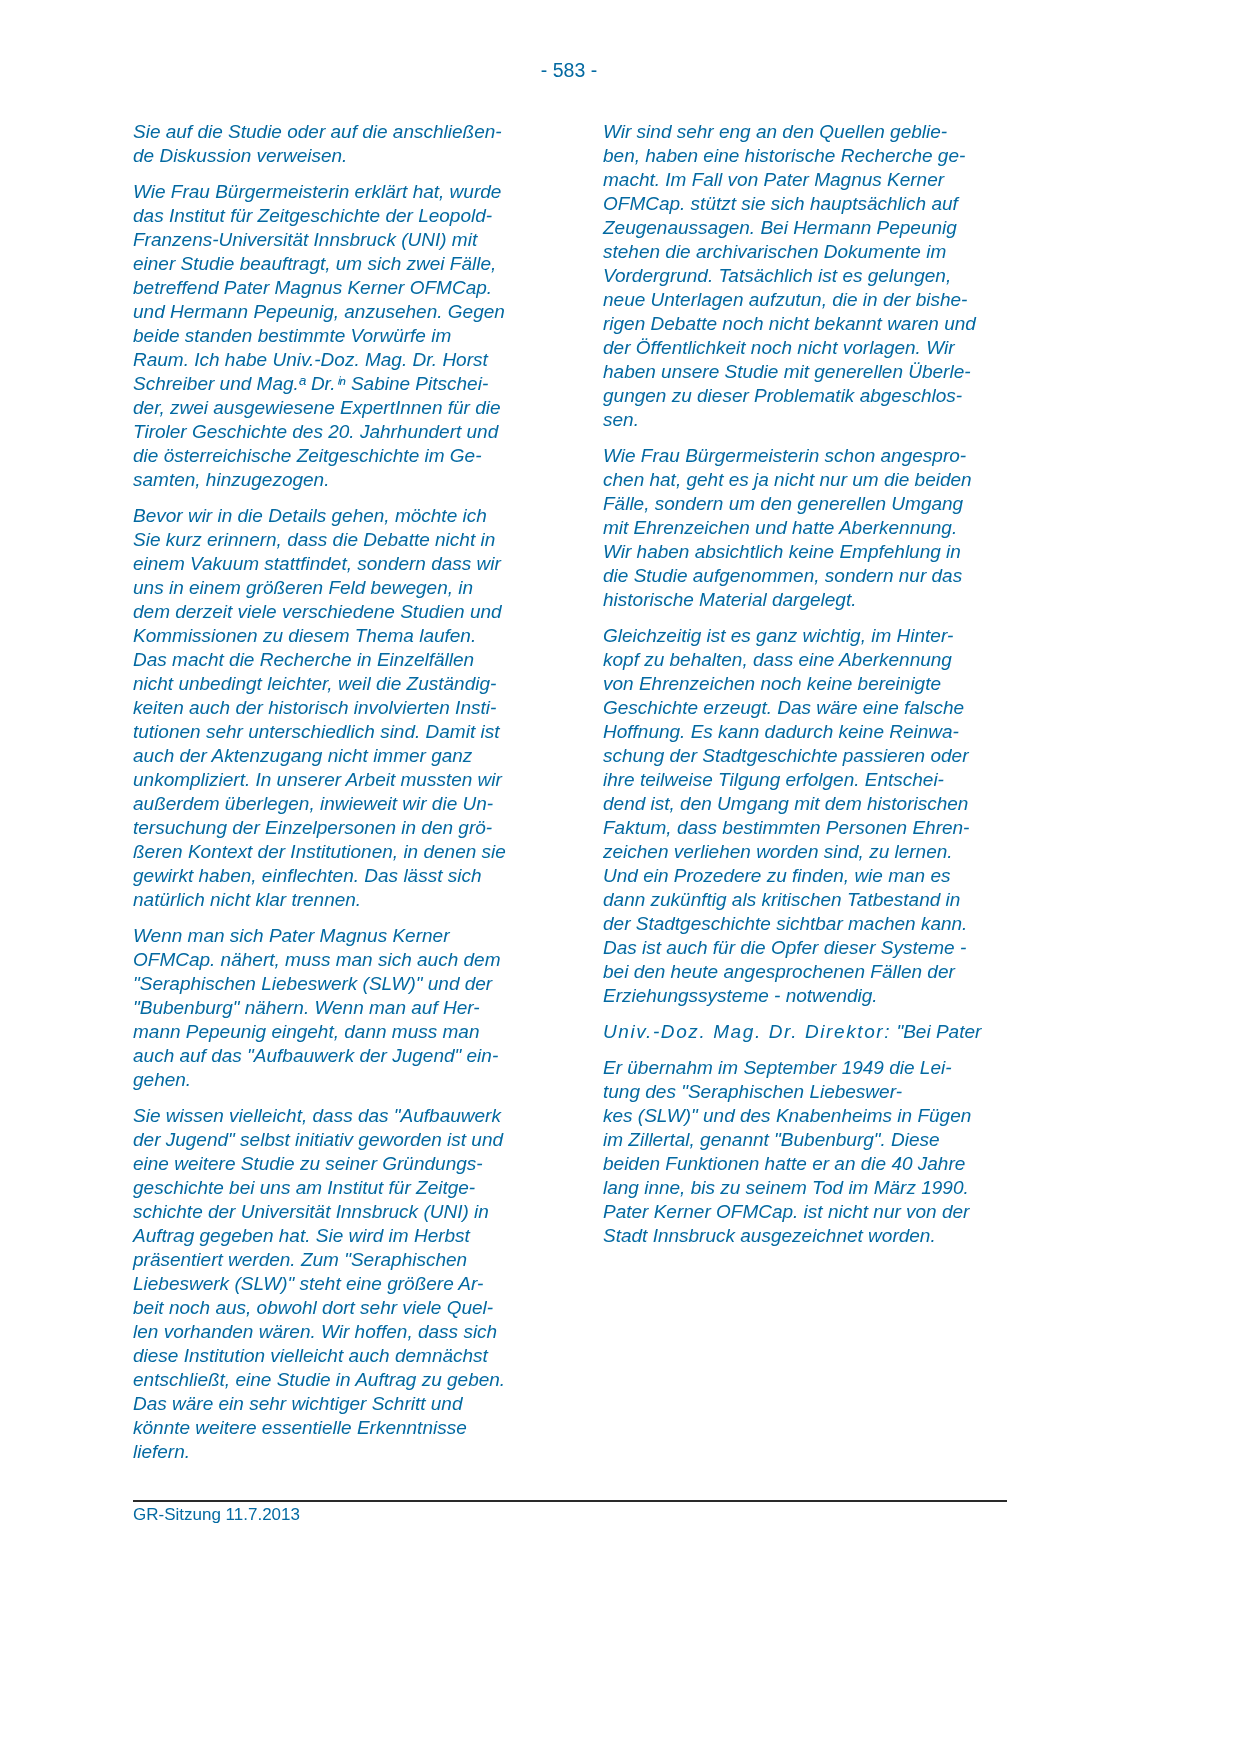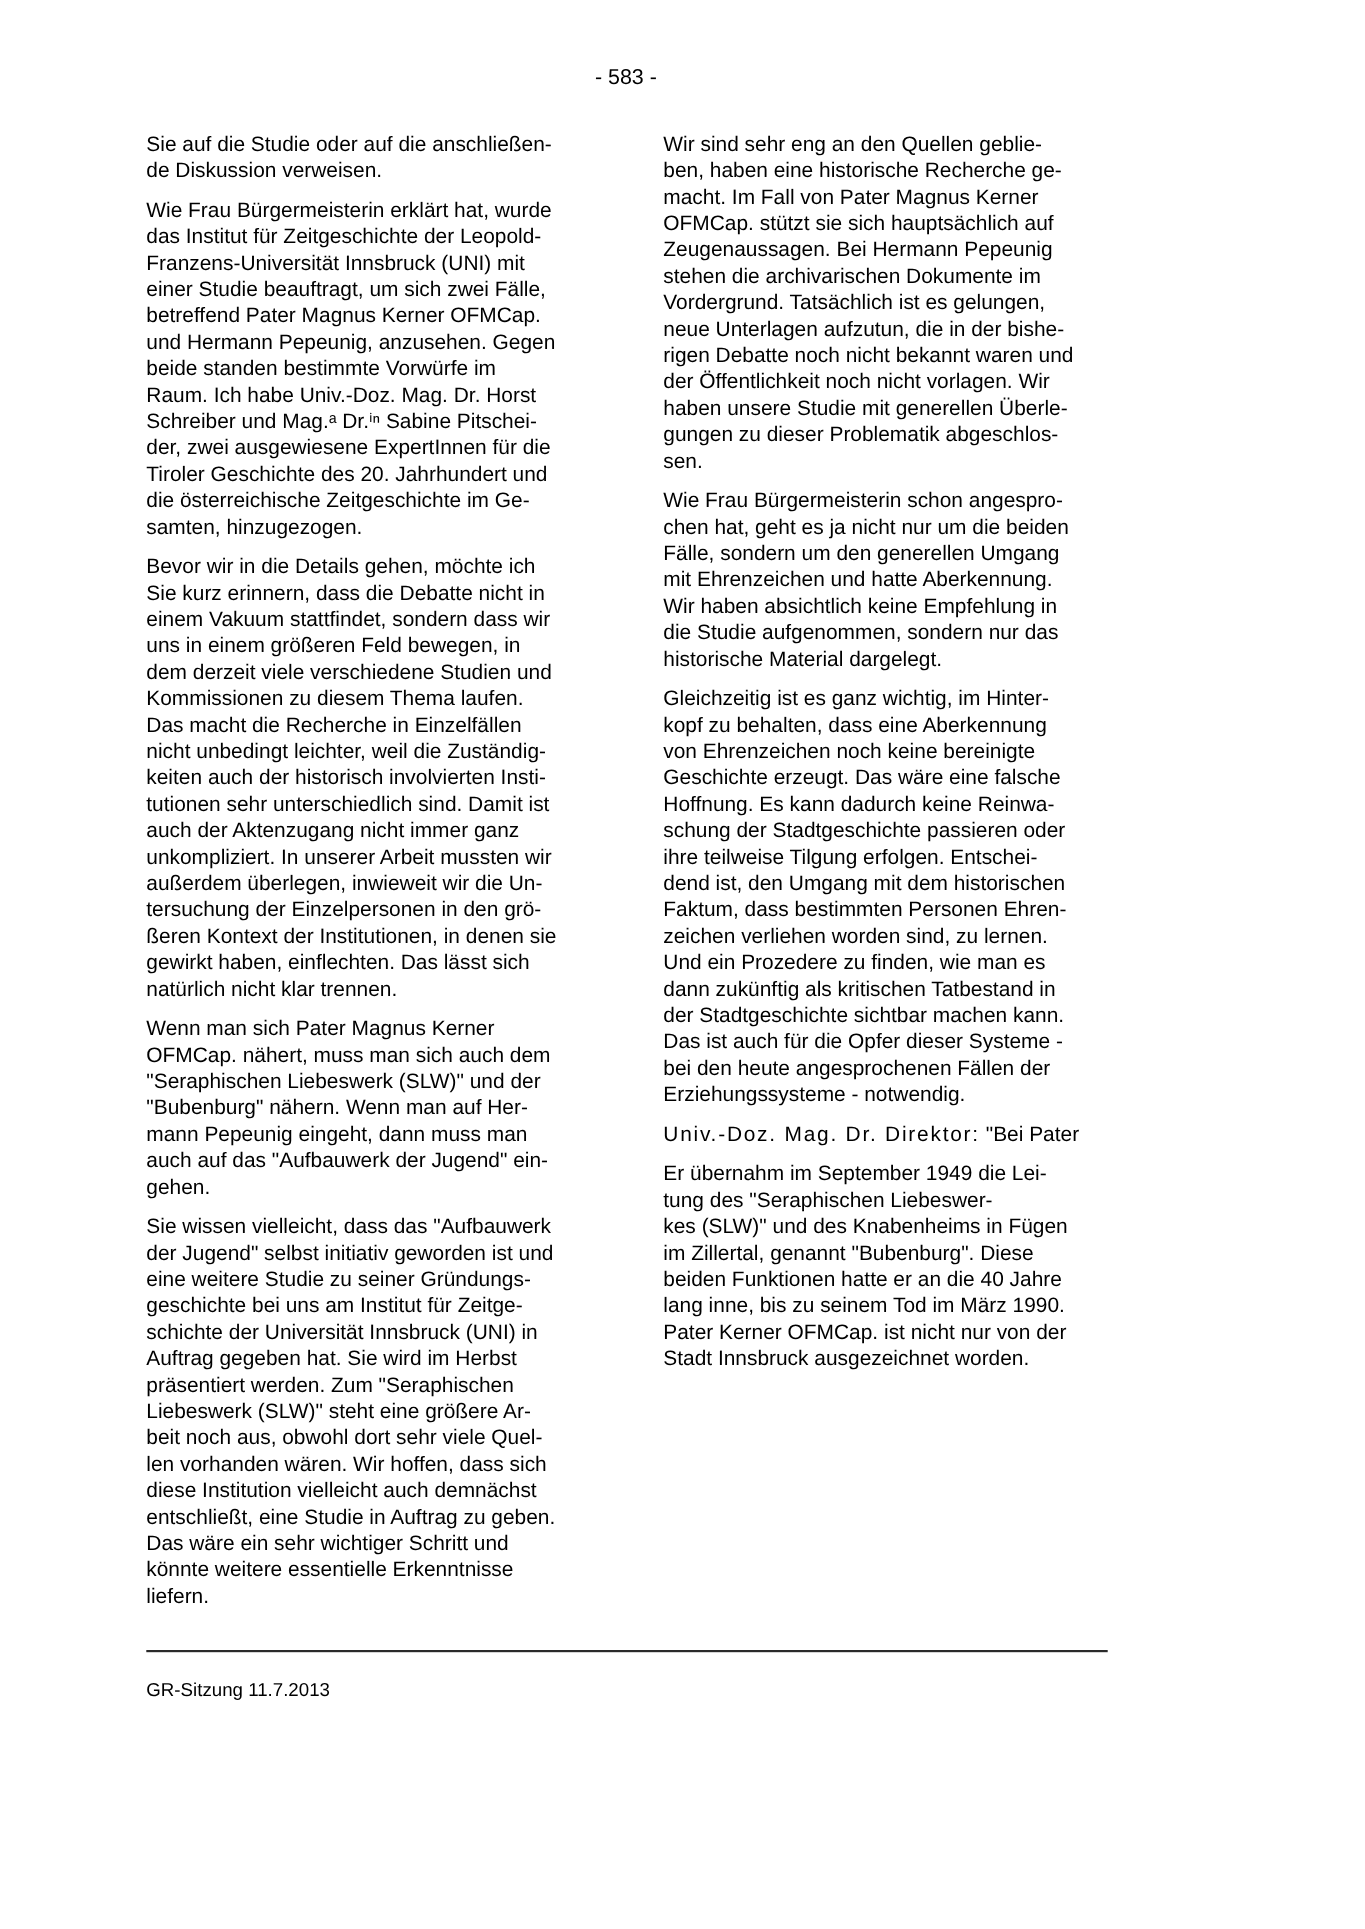--- a/index.html
+++ b/index.html
@@ -8,35 +8,36 @@
     padding: 0;
     background: #e8e8e8;
   }
   .page {
     position: relative;
     width: 1241px;
     height: 1754px;
     margin: 0 auto;
     background: #ffffff;
     font-family: "Liberation Sans", sans-serif;
-    color: #000000;
+    color: #0369a1;
     overflow: hidden;
   }
   .page-number {
     width: 872px;
     margin: 58px 0 0 133px;
     text-align: center;
     font-size: 19.5px;
     line-height: 24px;
   }
   .columns {
     display: flex;
     gap: 60px;
     width: 880px;
     margin: 38px 0 0 133px;
+    font-style: italic;
   }
   .column {
     width: 410px;
     font-size: 19px;
     line-height: 24px;
   }
   .para {
     margin: 0 0 12px 0;
     white-space: pre-line;
     text-align: left;
@@ -57,21 +58,21 @@
     left: 133px;
     top: 1500px;
     width: 874px;
   }
   .footer-rule {
     border: 0;
     border-top: 2px solid #2a2a2a;
     margin: 0;
   }
   .footer-text {
-    margin-top: 24px;
+    margin-top: 2px;
     font-size: 17px;
     line-height: 21px;
   }
 </style>
 </head>
 <body>
 
 <div class="page">
 
   <div class="page-number">- 583 -</div>

